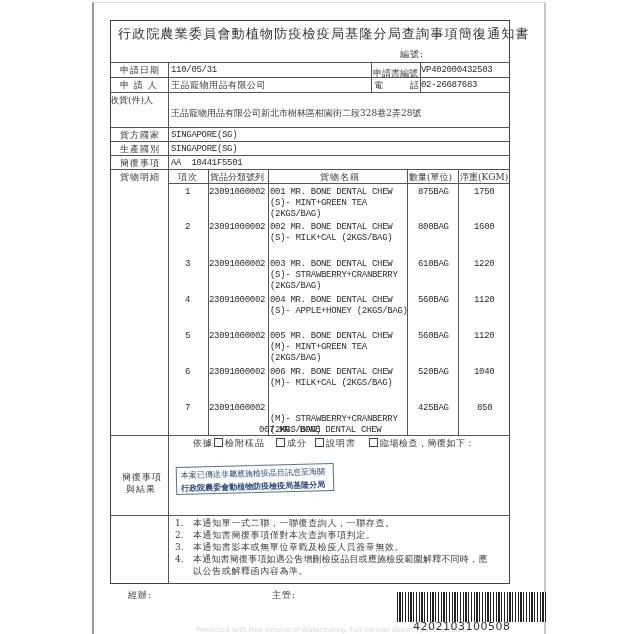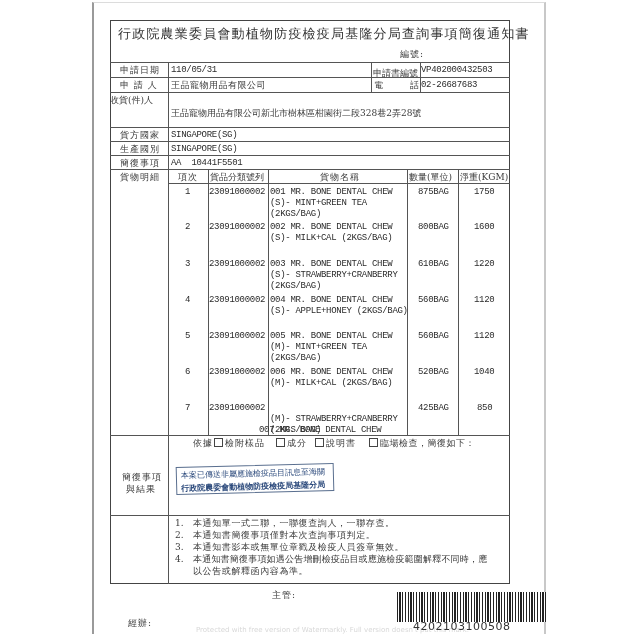--- a/index.html
+++ b/index.html
@@ -164,18 +164,18 @@
   <div class="t label" style="left:193px;top:518px;letter-spacing:0.6px;">本通知單一式二聯，一聯復查詢人，一聯存查。</div>
   <div class="t label" style="left:175px;top:530px;letter-spacing:0;">2.</div>
   <div class="t label" style="left:193px;top:530px;letter-spacing:0.6px;">本通知書簡復事項僅對本次查詢事項判定。</div>
   <div class="t label" style="left:175px;top:542px;letter-spacing:0;">3.</div>
   <div class="t label" style="left:193px;top:542px;letter-spacing:0.6px;">本通知書影本或無單位章戳及檢疫人員簽章無效。</div>
   <div class="t label" style="left:175px;top:554px;letter-spacing:0;">4.</div>
   <div class="t label" style="left:193px;top:554px;letter-spacing:0.2px;">本通知書簡復事項如遇公告增刪檢疫品目或應施檢疫範圍解釋不同時，應</div>
   <div class="t label" style="left:193px;top:566px;letter-spacing:0.6px;">以公告或解釋函內容為準。</div>
 </div>
 
-<div class="t label" style="left:128px;top:590px;margin-top:28px;">經辦:</div>
+<div class="t label" style="left:128px;top:590px;">經辦:</div>
 <div class="t label" style="left:272px;top:590px;">主管:</div>
 
 <div class="watermark">Protected with free version of Watermarkly. Full version doesn't put this mark.</div>
 <div class="barcode"></div>
 <div class="barcode-num">4202103100508</div>
 
 </body></html>

